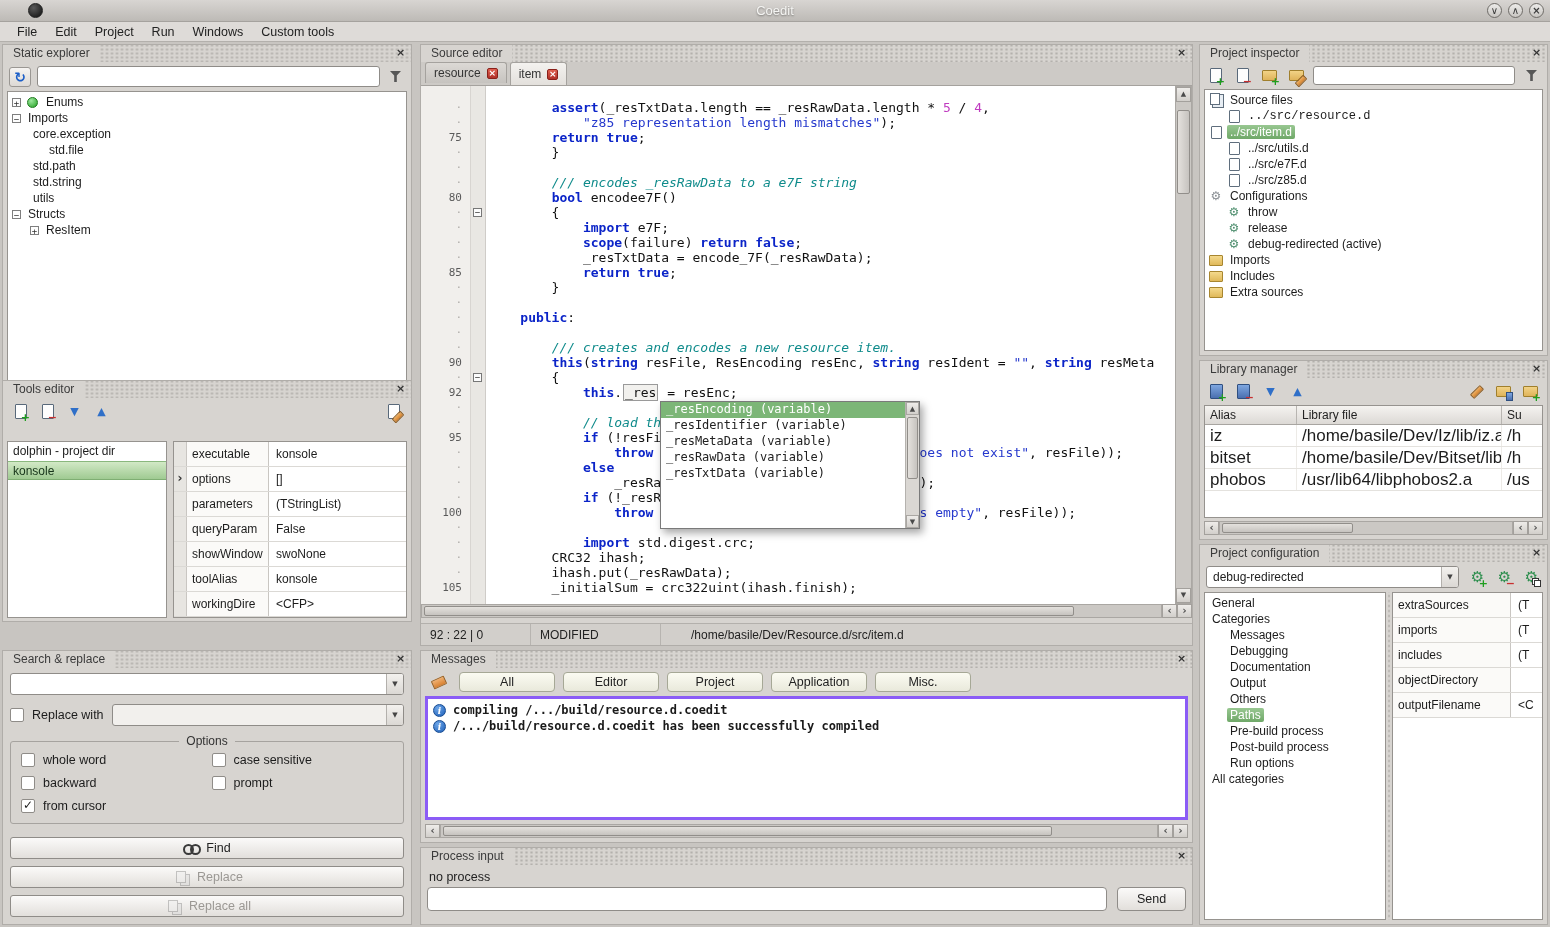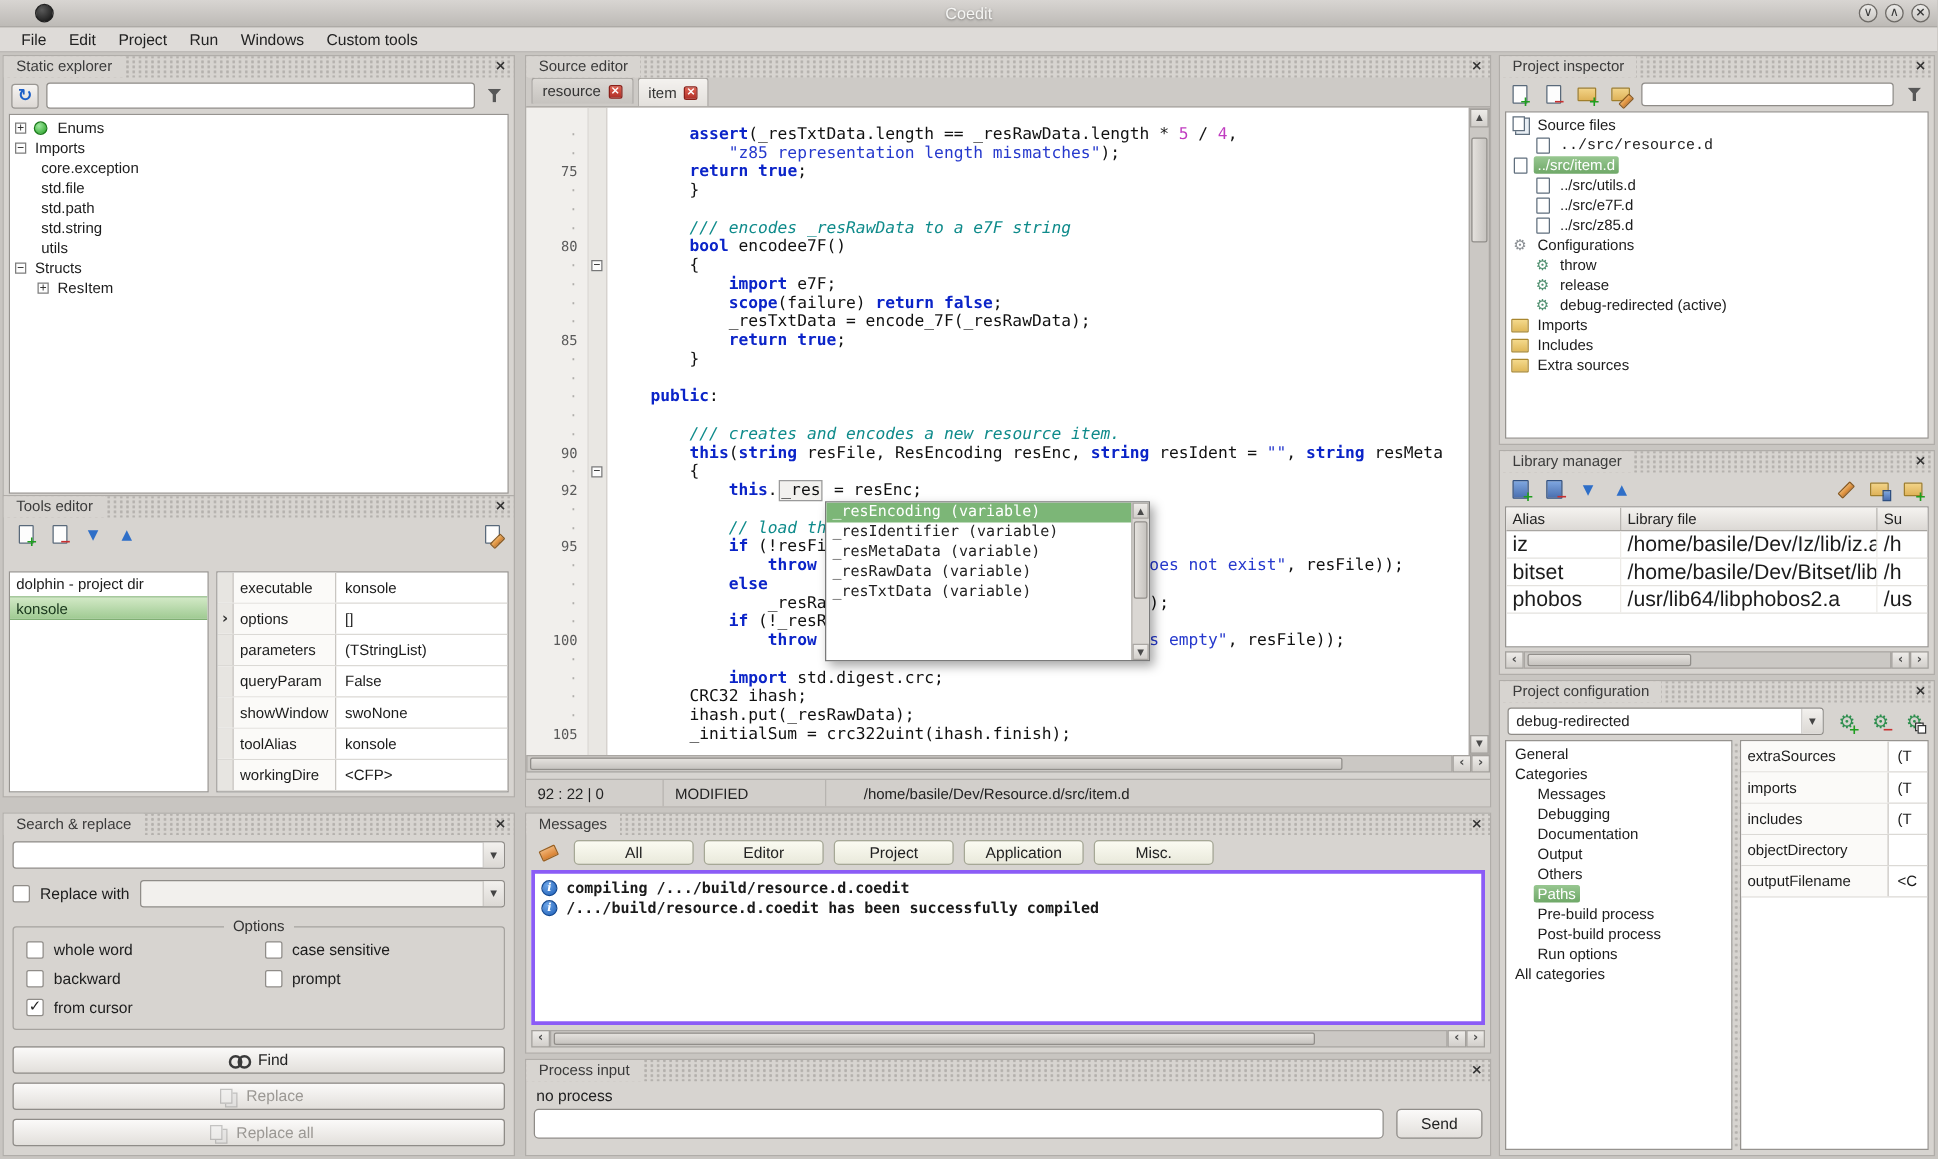--- a/index.html
+++ b/index.html
@@ -20,21 +20,21 @@
 .menubar{position:absolute;left:0;top:22px;width:100%;height:20px;background:#dedbd8;border-bottom:1px solid #b3b0ac;display:flex;align-items:center;padding-left:8px}
 .menu-item{padding:0 9px;font-size:12.5px;color:#222}
 
 
 .panel{position:absolute;background:#d7d4d0;border:1px solid #b0ada9;display:flex;flex-direction:column}
 .phead{flex:0 0 17px;position:relative;display:flex;align-items:center;justify-content:flex-start;background-image:radial-gradient(circle,#b4b1ad 1px,transparent 1.3px);background-size:5px 4px;background-position:center}
 .ptitle{background:#d7d4d0;padding:0 10px;font-size:12px;color:#3b3b3b;line-height:17px}
 .pclose{position:absolute;right:4px;top:2px;width:13px;height:13px}
 .pclose::before{content:"×";display:block;text-align:center;font:bold 11px/12px "DejaVu Sans",sans-serif;color:#333}
 #p-se{left:2px;top:44px;width:410px;height:356px}
-#p-te{left:2px;top:396px;width:410px;height:242px}
+#p-te{left:2px;top:380px;width:410px;height:242px}
 #p-sr{left:2px;top:650px;width:410px;height:275px}
 #p-src{left:420px;top:44px;width:773px;height:602px}
 #p-msg{left:420px;top:650px;width:773px;height:193px}
 #p-proc{left:420px;top:847px;width:773px;height:78px}
 #p-pi{left:1199px;top:44px;width:349px;height:312px}
 #p-lm{left:1199px;top:360px;width:349px;height:180px}
 #p-pc{left:1199px;top:544px;width:349px;height:381px}
 
 
 .input{background:#fff;border:1px solid #8f8c88;border-radius:3px;height:21px;font:12px "Liberation Sans",sans-serif;padding:0 4px;outline:none}
@@ -265,21 +265,21 @@
           <span class="gi gi-green-dot"></span>
           <span class="tlabel">Enums</span>
         </div>
         <div class="trow" style="padding-left: 4px;">
           <span class="exp exp-minus"></span>
           <span class="tlabel">Imports</span>
         </div>
         <div class="trow" style="padding-left: 22px;">
           <span class="tlabel">core.exception</span>
         </div>
-        <div class="trow" style="padding-left: 22px;">
+        <div class="trow" style="padding-left: 22px; margin-left: 16px;">
           <span class="tlabel">std.file</span>
         </div>
         <div class="trow" style="padding-left: 22px;">
           <span class="tlabel">std.path</span>
         </div>
         <div class="trow" style="padding-left: 22px;">
           <span class="tlabel">std.string</span>
         </div>
         <div class="trow" style="padding-left: 22px;">
           <span class="tlabel">utils</span>

